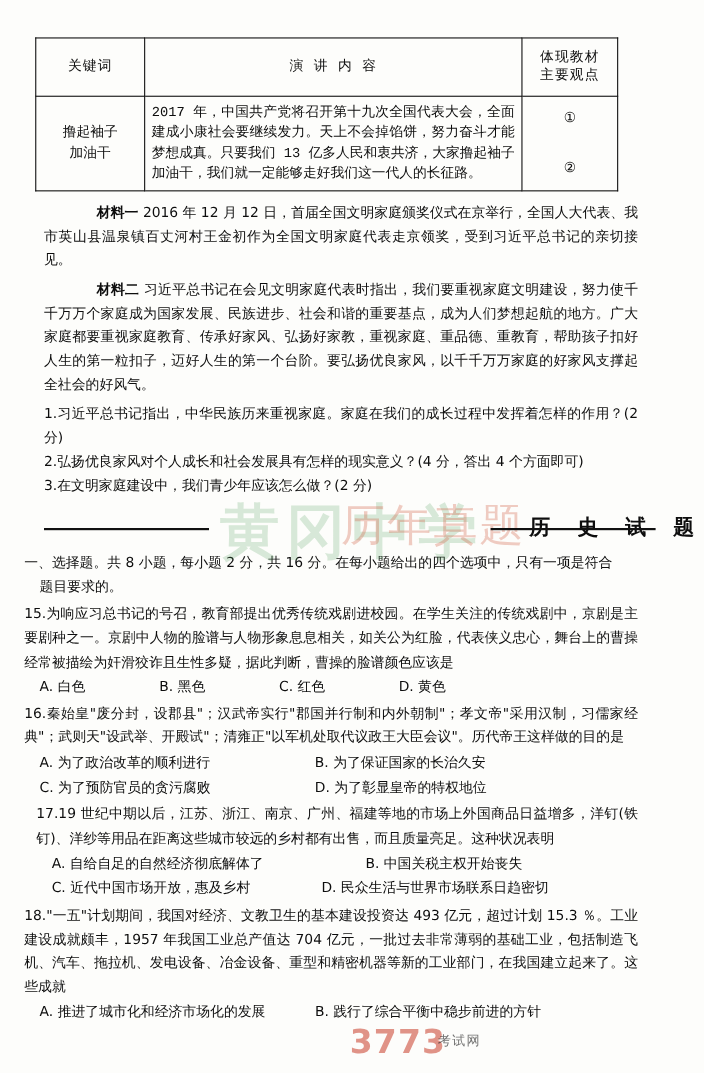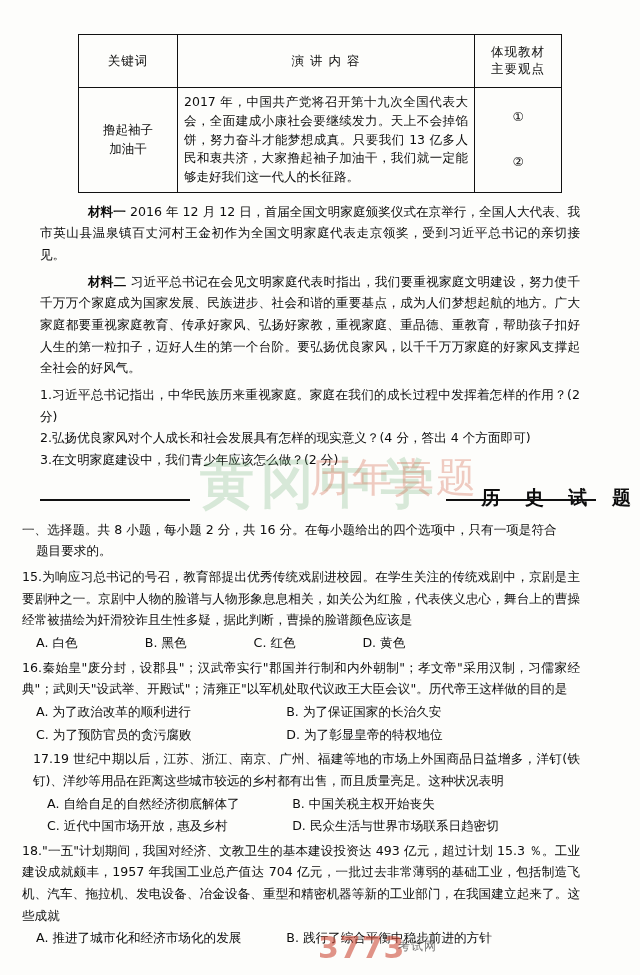--- a/index.html
+++ b/index.html
@@ -18,21 +18,22 @@
   .page {
     position: relative;
     width: 640px;
     height: 975px;
     padding: 0;
     box-sizing: border-box;
   }
 
   
   .table-wrap {
-    margin: 34px 78px 0 78px;
+    margin: 34px 78px 0 32px;
+    font-family: Liberation Mono, monospace;
   }
   table.q13 {
     border-collapse: collapse;
     width: 100%;
     table-layout: fixed;
   }
   table.q13 td {
     border: 1px solid #111;
     padding: 5px 6px;
     vertical-align: middle;
@@ -227,21 +228,21 @@
     <div class="opts" style="padding-left:14px;">
       <div class="o narrow">C. 为了预防官员的贪污腐败</div>
       <div class="o wide">D. 为了彰显皇帝的特权地位</div>
     </div>
   </div>
 
   <div class="body-text" style="margin-left:33px; margin-top:3px;">
     <div>
       <span>17.</span><span>19 世纪中期以后，江苏、浙江、南京、广州、福建等地的市场上外国商品日益增多，洋钉(铁钉)、洋纱等用品在距离这些城市较远的乡村都有出售，而且质量亮足。这种状况表明</span>
     </div>
-    <div class="opts" style="padding-left:14px;">
+    <div class="opts" style="padding-left:14px;gap:40px;">
       <div class="o narrow">A. 自给自足的自然经济彻底解体了</div>
       <div class="o wide">B. 中国关税主权开始丧失</div>
     </div>
     <div class="opts" style="padding-left:14px;">
       <div class="o narrow">C. 近代中国市场开放，惠及乡村</div>
       <div class="o wide">D. 民众生活与世界市场联系日趋密切</div>
     </div>
   </div>
 
   <div class="body-text" style="margin-left:22px; margin-top:3px;">

